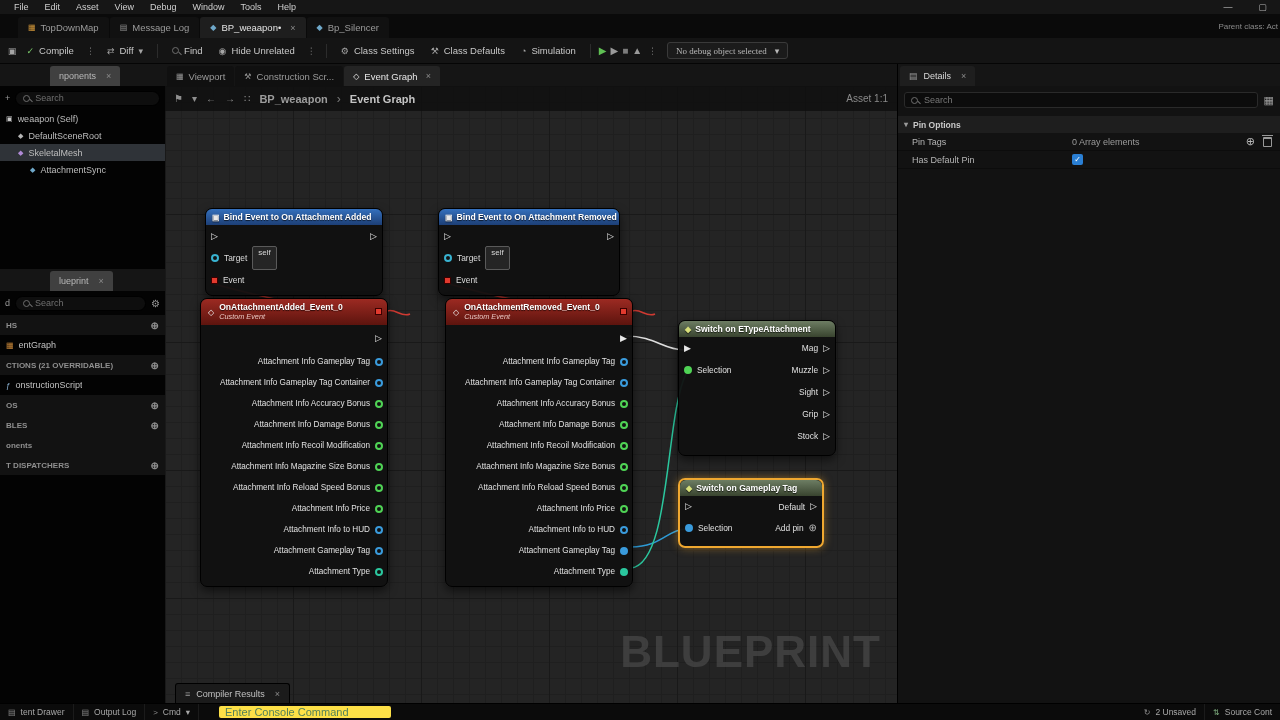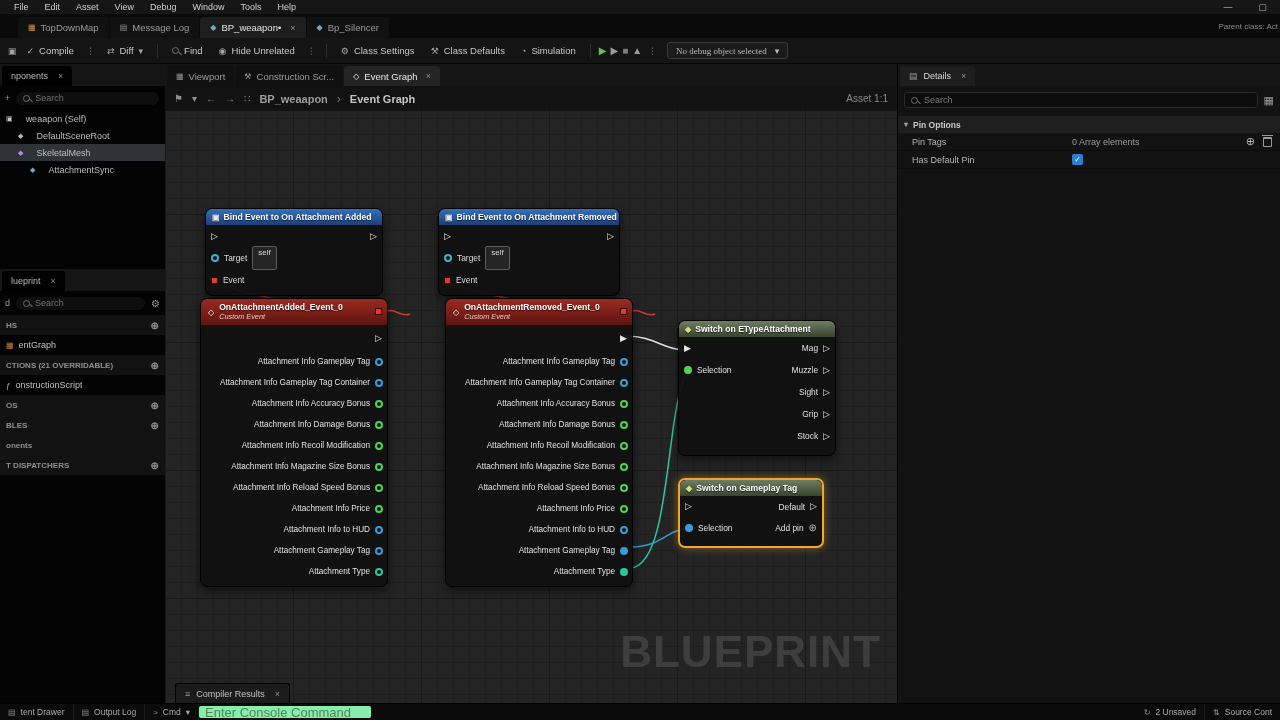--- a/index.html
+++ b/index.html
@@ -39,29 +39,29 @@
   .stop-gray { color:#7c7c7c; }
   .debug-dd { border:1px solid #3a3a3a; background:#1b1b1b; border-radius:3px; height:17px;
     display:flex; align-items:center; gap:8px; padding:0 8px; color:#b9b9b9; font-size:9px; margin-left:4px;font-family:Liberation Serif, serif; }
 
   
   .content { flex:1; display:flex; min-height:0; }
 
   
   .left { width:165px; flex:none; background:#030303; font-size:9px; color:#bdbdbd; overflow:hidden; }
   .lp-tabstrip { height:22px; background:#151515; display:flex; align-items:flex-end; padding-left:2px; }
-  .lp-tab { height:20px; background:#000000; display:flex; align-items:center; gap:6px; padding:0 9px; color:#b8b8b8; border-radius:3px 3px 0 0; }
+  .lp-tab { height:20px; background:#404040; display:flex; align-items:center; gap:6px; padding:0 9px; color:#b8b8b8; border-radius:3px 3px 0 0;margin-left:48px; }
   .lp-toolbar { height:24px; display:flex; align-items:center; gap:5px; padding:0 5px; }
   .search-pill { flex:1; display:flex; align-items:center; gap:5px; background:#0e0e0e; border:1px solid #000;
     border-radius:8px; height:15px; padding:0 7px; color:#6f6f6f; min-width:0; }
   .mag { position:relative; width:7px; height:7px; border:1.3px solid #6e6e6e; border-radius:50%; display:inline-block; flex:none; }
   .mag::after { content:''; position:absolute; width:4px; height:1.3px; background:#6e6e6e; right:-3.5px; bottom:-1px; transform:rotate(45deg); }
   .lp-frag { color:#9a9a9a; flex:none; }
   .gear { color:#9a9a9a; font-size:10px; flex:none; }
-  .tree-row { height:17px; display:flex; align-items:center; gap:13px; }
+  .tree-row { height:17px; display:flex; align-items:center; gap:5px; }
   .tree-row.selected { background:#2f3338; }
   .tree-ic { font-size:7px; }
   .lp-spacer { height:91px; }
   .bp-row { height:20px; display:flex; align-items:center; padding:0 6px; gap:5px; }
   .bp-hdr { color:#8f8f8f; font-weight:bold; font-size:8px; background:#121212; }
   .bp-item { color:#c2c2c2; }
   .bp-ic { font-size:8px; }
   .bp-lbl { overflow:hidden; white-space:nowrap; text-overflow:ellipsis; }
   .bp-plus { margin-left:auto; color:#8d8d8d; font-size:10px; }
 
@@ -157,22 +157,22 @@
   .trash::before { content:''; position:absolute; left:-2px; top:-4px; width:11px; height:1.5px; background:#999; }
   .checkbox { width:11px; height:11px; background:#2a7fd4; border-radius:2px; color:#fff; font-size:8px;
     display:flex; align-items:center; justify-content:center; line-height:1; }
 
   
   .statusbar { height:17px; background:#0b0b0b; border-top:1px solid #000; display:flex; align-items:center;
     font-size:8.5px; color:#a8a8a8; flex:none; }
   .sb-item { display:flex; align-items:center; gap:5px; padding:0 8px; height:100%; border-right:1px solid #1b1b1b; white-space:nowrap; }
   .sb-item.noborder { border-right:none; }
   .sb-ic { font-size:8px; color:#8d8d8d; }
-  .console-input { width:172px; height:12px; background:#86efac; border-radius:2px; margin-left:0;
-    display:flex; align-items:center; padding:0 6px; color:#54815a; font-size:13px; }
+  .console-input { width:172px; height:12px; background:#fde047; border-radius:2px; margin-left:20px;
+    display:flex; align-items:center; padding:0 6px; color:#54815a; font-size:11px; }
   .sb-right { margin-left:auto; display:flex; align-items:center; height:100%; }
   .src-ic { color:#7fae7f; }
 </style>
 </head>
 <body>
 
 <div class="app">
 
   <div class="menubar">
     <div id="menu-items">

